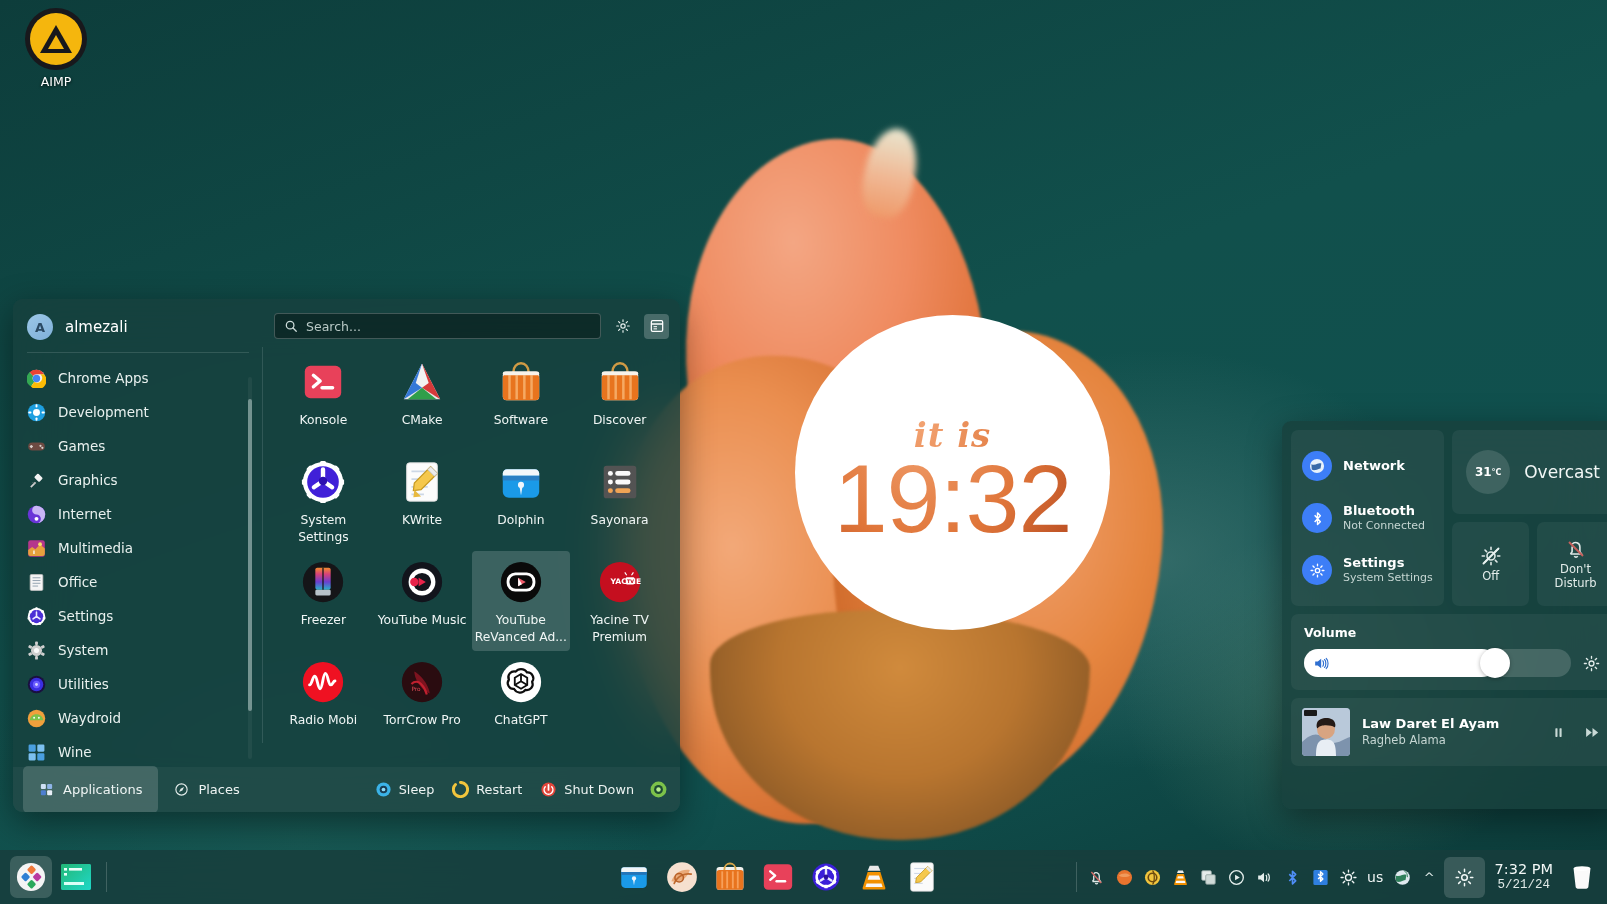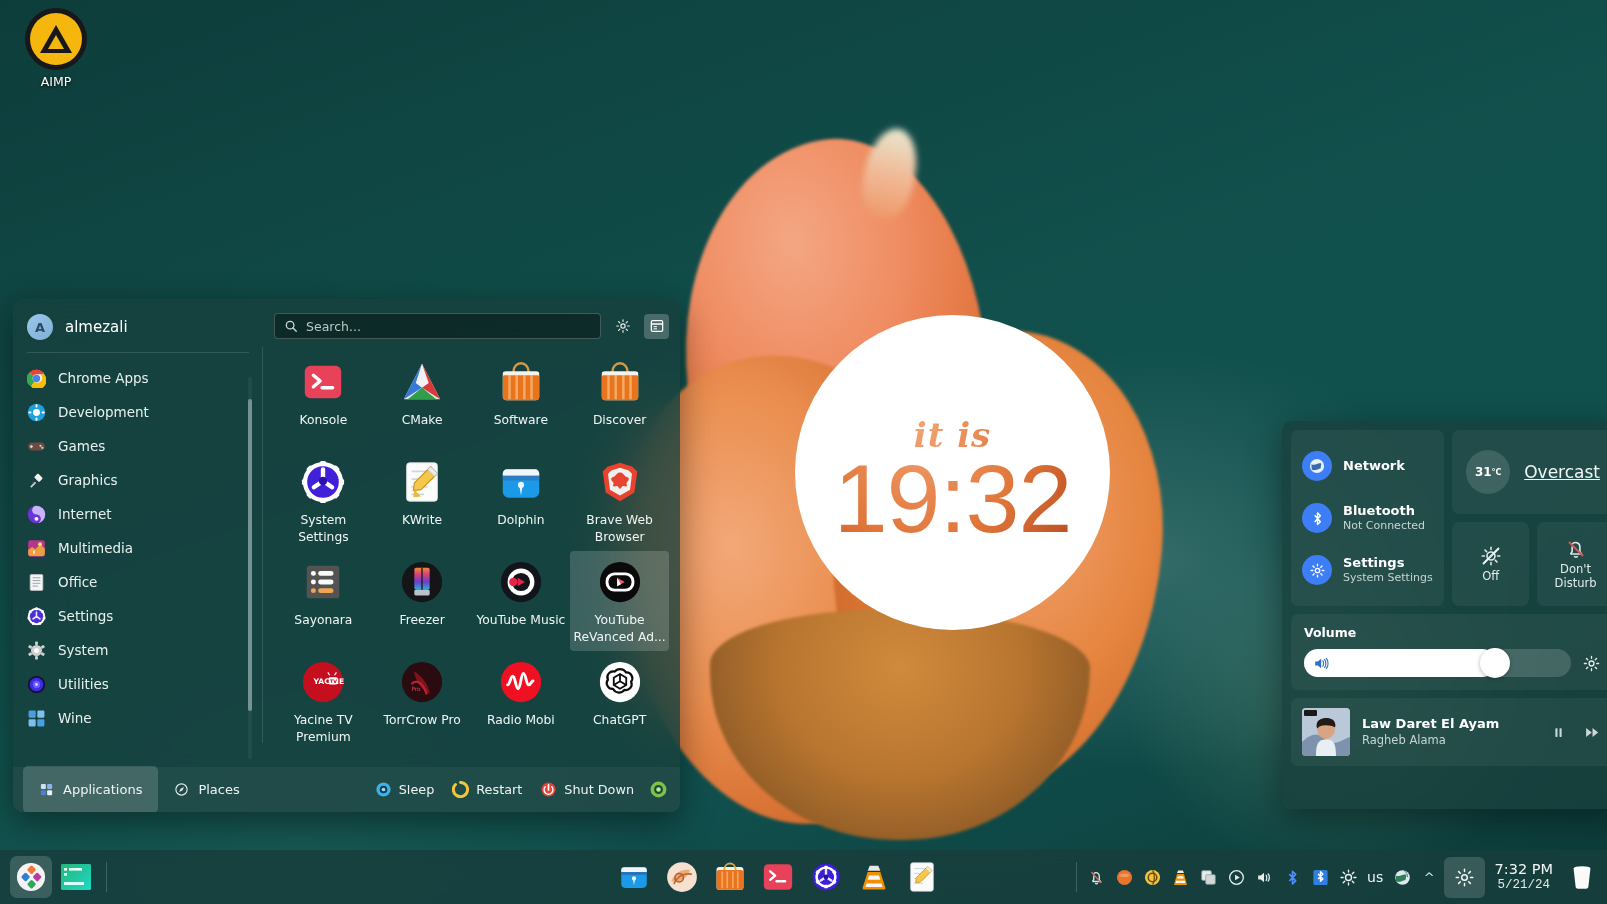--- a/index.html
+++ b/index.html
@@ -269,21 +269,21 @@
     height:84px; background:rgba(255,255,255,.05); border-radius:7px;
     display:flex; align-items:center; gap:14px; padding:0 14px; cursor:pointer;
   }
   #weather-orb{
     width:44px;height:44px;border-radius:50%;
     background:rgba(255,255,255,.13);
     display:flex;align-items:center;justify-content:center;
     font-size:12px; font-weight:700; color:#fff; flex:none;
   }
   #weather-orb sup{ font-size:8px; }
-  #weather-cond{ font-size:17px; color:#f2f7f6;text-decoration:underline; }
+  #weather-cond{ font-size:17px; color:#f2f7f6; }
   #mini-tiles{ flex:1; display:flex; gap:8px; }
   .mini-tile{
     flex:1; background:rgba(255,255,255,.05); border-radius:7px;
     display:flex; flex-direction:column; align-items:center; justify-content:center;
     gap:2px; cursor:pointer; padding:0 4px;
   }
   .mini-tile .mlbl{ font-size:11.5px; color:#e3ecea; text-align:center; line-height:1.2; }
   #volume-panel{
     background:rgba(255,255,255,.05); border-radius:7px;
     padding:11px 13px 13px 13px;
@@ -535,20 +535,30 @@
             <span class="cat-ico"><svg viewBox="0 0 24 24">
                 <circle cx="12" cy="12" r="11" fill="#1a1040"></circle>
                 <circle cx="12" cy="12" r="8.6" fill="#3a2ee0"></circle>
                 <circle cx="12" cy="12" r="4.6" fill="#6a5cff"></circle>
                 <circle cx="12" cy="12" r="1.8" fill="#d8d4ff"></circle>
               </svg></span>
             <span>Utilities</span>
           </div>
           <div class="cat-item">
             <span class="cat-ico"><svg viewBox="0 0 24 24">
+                <circle cx="12" cy="12" r="11" fill="#f0a03c"></circle>
+                <path d="M3.6 14.5c0-4.6 3.8-8 8.4-8s8.4 3.4 8.4 8z" fill="#7cc24a"></path>
+                <path d="M3.6 14.5h16.8c0 4-3.8 7.2-8.4 7.2S3.6 18.5 3.6 14.5z" fill="#f0a03c"></path>
+                <circle cx="9" cy="11" r="1.2" fill="#fff"></circle>
+                <circle cx="15" cy="11" r="1.2" fill="#fff"></circle>
+              </svg></span>
+            <span>Waydroid</span>
+          </div>
+          <div class="cat-item">
+            <span class="cat-ico"><svg viewBox="0 0 24 24">
                 <rect x="2" y="2" width="9" height="9" rx="1.4" fill="#4a9fe0"></rect>
                 <rect x="13" y="2" width="9" height="9" rx="1.4" fill="#7cc0f0"></rect>
                 <rect x="2" y="13" width="9" height="9" rx="1.4" fill="#7cc0f0"></rect>
                 <rect x="13" y="13" width="9" height="9" rx="1.4" fill="#4a9fe0"></rect>
               </svg></span>
             <span>Wine</span>
           </div>
         </div>
       <div id="sidebar-scrollbar">
           <div class="thumb"></div>
@@ -681,28 +691,20 @@
           </div>
           <div class="app-cell">
             <span class="app-ico"><svg viewBox="0 0 48 48">
                 <path d="M5 15c0-2.4 2-4.4 4.4-4.4h29.2c2.4 0 4.4 2 4.4 4.4v19c0 3.6-2.9 6.5-6.5 6.5H11.5C7.9 40.5 5 37.6 5 34z" fill="#1a9ae8"></path>
                 <path d="M5 15c0-2.4 2-4.4 4.4-4.4h29.2c2.4 0 4.4 2 4.4 4.4v2.5H5z" fill="#f4f7fa"></path>
                 <path d="M5 17.5h38v5H5z" fill="#2a7fc4"></path>
                 <circle cx="24" cy="27" r="3.2" fill="#eef6fc"></circle>
                 <path d="M22.5 29h3l-1.5 9z" fill="#eef6fc"></path>
               </svg></span>
             <span class="app-lbl">Dolphin</span>
-          </div>
-          <div class="app-cell">
-            <span class="app-ico"><svg viewBox="0 0 48 48">
-                <path d="M24 4l13 4 5 5-3 22-15 9-15-9-3-22 5-5z" fill="#e8432e"></path>
-                <path d="M24 9l9 3 3.5 3.5-2 16.5L24 38l-10.5-6L11.5 15.5 15 12z" fill="#f0f0f0"></path>
-                <path d="M24 14c-2.5 0-4 2-5 3.5-1 1.5-3 1-4 2.5-1 1.5 1 3 2 4.5s-1 3 0 4 3.5-1 4.5 0 1.5 2.5 2.5 2.5 1.5-1.5 2.5-2.5 3.5.9 4.5 0 -1-2.5 0-4 3-3 2-4.5c-1-1.5-3-1-4-2.5-1-1.5-2.5-3.5-5-3.5z" fill="#e8432e"></path>
-              </svg></span>
-            <span class="app-lbl">Brave Web Browser</span>
           </div>
           <div class="app-cell">
             <span class="app-ico"><svg viewBox="0 0 48 48">
                 <rect x="7" y="7" width="34" height="34" rx="3" fill="#535353"></rect>
                 <g fill="#fafafa">
                   <circle cx="14" cy="15" r="2.6"></circle>
                   <rect x="19" y="12.4" width="16" height="5.2" rx="2.6"></rect>
                   <circle cx="14" cy="24" r="2.6"></circle>
                   <rect x="19" y="21.4" width="16" height="5.2" rx="2.6"></rect>
                 </g>
@@ -755,33 +757,33 @@
                 <circle cx="24" cy="24" r="21" fill="#c50f1f"></circle>
                 <text x="14" y="26" font-family="DejaVu Sans" font-size="8" font-weight="bold" fill="#ffffff">YACINE</text>
                 <rect x="30" y="19" width="9" height="7.5" rx="1.2" fill="#ffffff"></rect>
                 <text x="31.2" y="24.6" font-family="DejaVu Sans" font-size="5" font-weight="bold" fill="#c50f1f">TV</text>
                 <path d="M31 17l-2-3M36 17l2-3" stroke="#fff" stroke-width="1.2"></path>
               </svg></span>
             <span class="app-lbl">Yacine TV Premium</span>
           </div>
           <div class="app-cell">
             <span class="app-ico"><svg viewBox="0 0 48 48">
+                <circle cx="24" cy="24" r="21" fill="#ef1122"></circle>
+                <path d="M10 27c2.5 0 3-9 5.5-9s3 13 5.5 13 3-16 5.5-16 3 12 5.5 12 2.5-4 4.5-4" fill="none" stroke="#ffffff" stroke-width="3" stroke-linecap="round" stroke-linejoin="round"></path>
+              </svg></span>
+            <span class="app-lbl">Radio Mobi</span>
+          </div>
+          <div class="app-cell">
+            <span class="app-ico"><svg viewBox="0 0 48 48">
                 <circle cx="24" cy="24" r="21" fill="#2a0c10"></circle>
                 <path d="M16 13c4 2 9 7 12 12 2 3.5 4 8 4 11-3-1-7-4-10-8-3-4-6-10-6-15z" fill="#8c1522" opacity=".85"></path>
                 <path d="M13 26c3-3 7-3 10 0 3 3 5 7 6 11" fill="none" stroke="#c0202f" stroke-width="2.2"></path>
                 <text x="13" y="33" font-family="DejaVu Sans" font-size="6" fill="#e04a56">Pro</text>
               </svg></span>
             <span class="app-lbl">TorrCrow Pro</span>
-          </div>
-          <div class="app-cell">
-            <span class="app-ico"><svg viewBox="0 0 48 48">
-                <circle cx="24" cy="24" r="21" fill="#ef1122"></circle>
-                <path d="M10 27c2.5 0 3-9 5.5-9s3 13 5.5 13 3-16 5.5-16 3 12 5.5 12 2.5-4 4.5-4" fill="none" stroke="#ffffff" stroke-width="3" stroke-linecap="round" stroke-linejoin="round"></path>
-              </svg></span>
-            <span class="app-lbl">Radio Mobi</span>
           </div>
           <div class="app-cell">
             <span class="app-ico"><svg viewBox="0 0 48 48">
                 <circle cx="24" cy="24" r="21" fill="#ffffff"></circle>
                 <path d="M24 10.5c3 0 5.2 1.7 6.2 3.6 2.3-.3 4.6.8 5.8 3 1.3 2.2 1 4.8-.4 6.6 1 2.2.7 4.8-.9 6.6-1.6 1.8-4 2.4-6.2 1.9-1.4 1.9-3.6 3-6 2.8-2.6-.2-4.7-1.7-5.7-3.8-2.3.3-4.6-.8-5.8-3-1.3-2.2-1-4.8.4-6.6-1-2.2-.7-4.8.9-6.6 1.6-1.8 4-2.4 6.2-1.9 1.2-1.6 3.2-2.6 5.5-2.6z" fill="none" stroke="#0d0d0d" stroke-width="2.3" stroke-linejoin="round"></path>
                 <path d="M17.5 19.5l6.5-3.8 6.5 3.8v7.6L24 31l-6.5-3.9z" fill="none" stroke="#0d0d0d" stroke-width="1.9"></path>
                 <path d="M24 15.7v7.6l6.5 3.8M24 23.3l-6.5 3.8" fill="none" stroke="#0d0d0d" stroke-width="1.9"></path>
               </svg></span>
             <span class="app-lbl">ChatGPT</span>
           </div>

